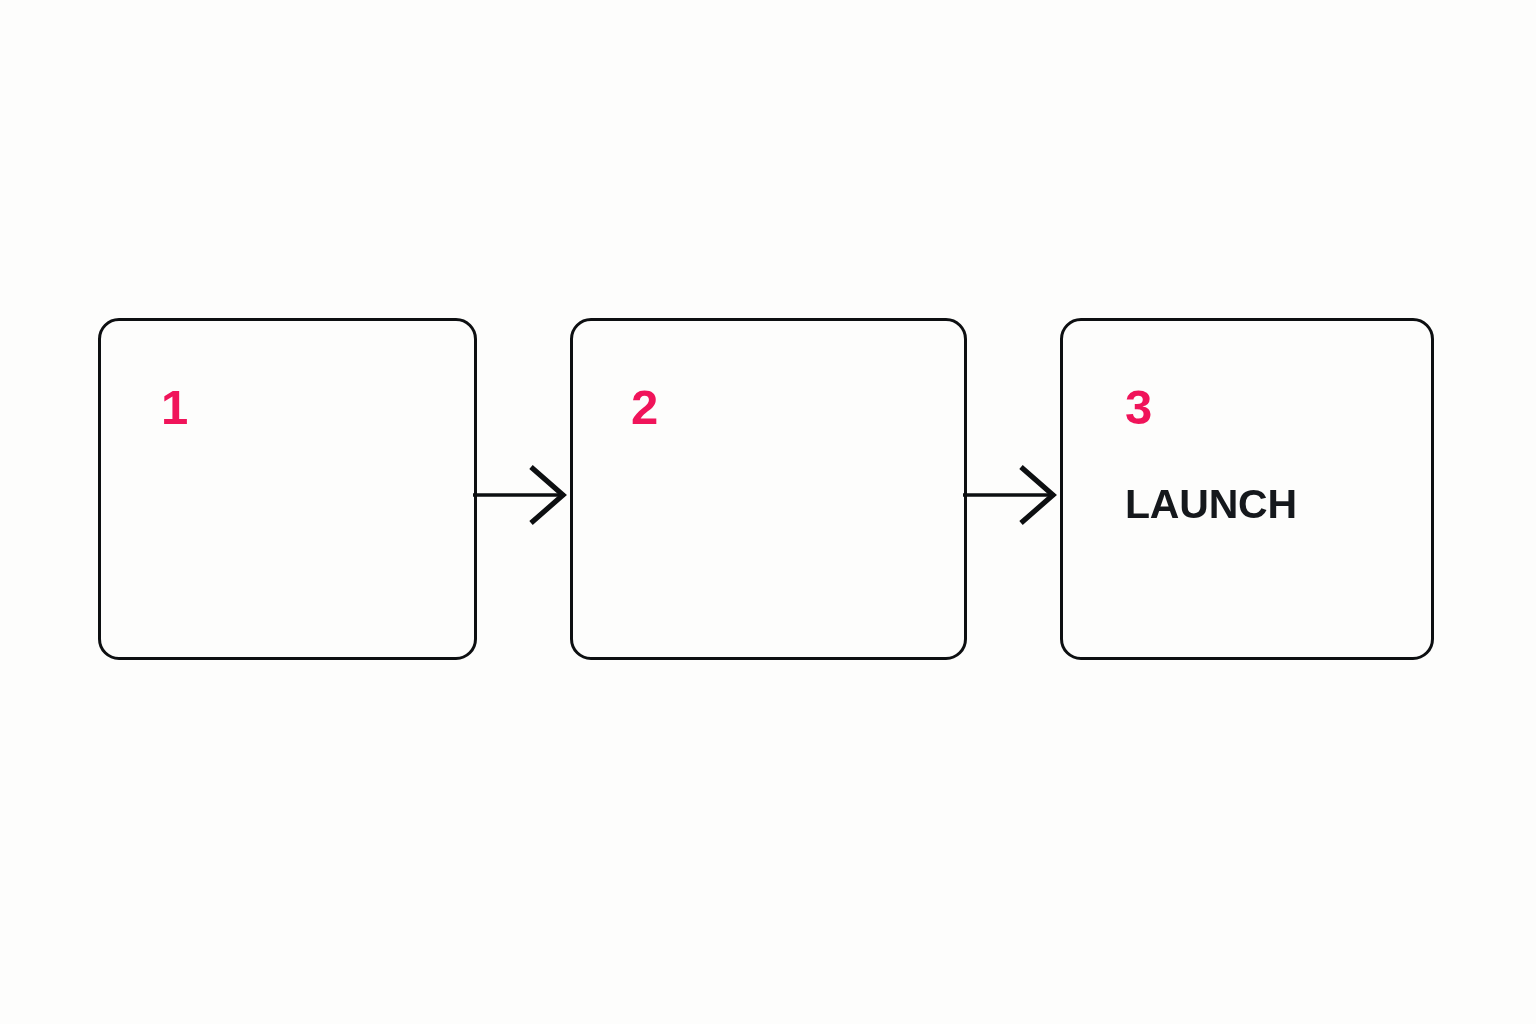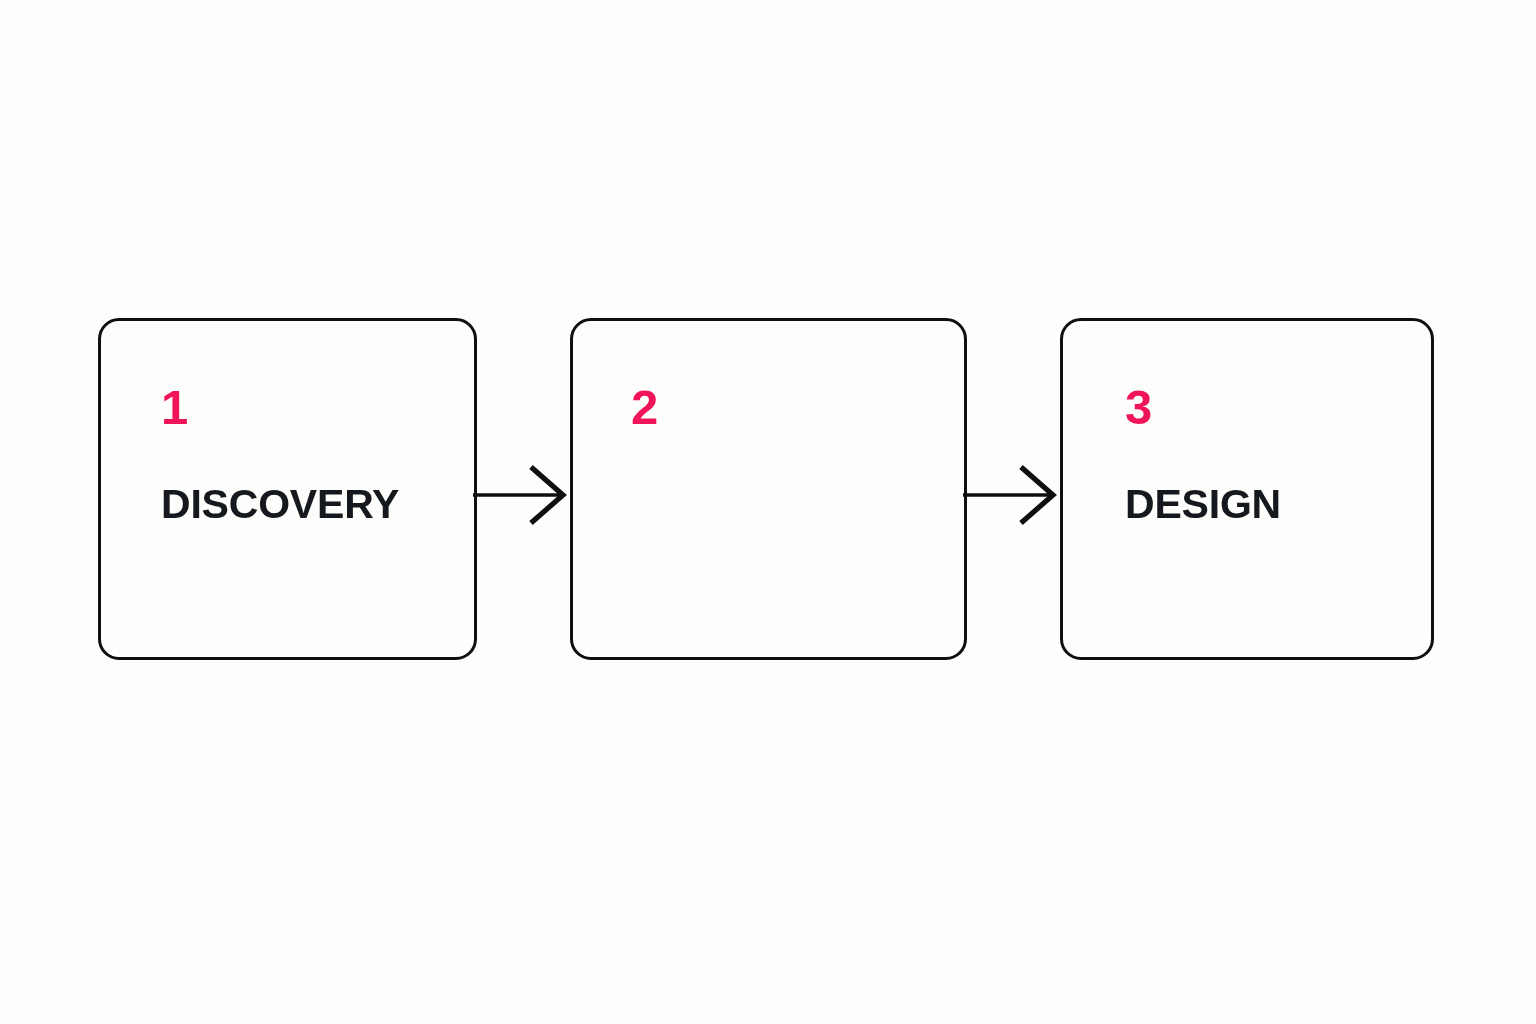--- a/index.html
+++ b/index.html
@@ -103,21 +103,20 @@
   }
 </style>
 </head>
 <body>
 
 <div id="canvas">
 
   <div class="step-box" id="box-1">
     <div class="step-inner">
       <div class="step-number">1</div>
-      <div class="step-label">DISCOVERY</div>
     </div>
   </div>
 
   <div class="connector-arrow" id="arrow-1">
     <svg width="96" height="66" viewBox="0 0 96 66" fill="none" aria-hidden="true">
       <path d="M0 33 H92" stroke="#0d0f11" stroke-width="3.4" stroke-linecap="butt"></path>
       <path d="M58 5 L90 33 L58 61" stroke="#0d0f11" stroke-width="5.2" fill="none" stroke-linecap="butt" stroke-linejoin="miter"></path>
     </svg>
   </div>
 
@@ -130,17 +129,17 @@
   <div class="connector-arrow" id="arrow-2">
     <svg width="96" height="66" viewBox="0 0 96 66" fill="none" aria-hidden="true">
       <path d="M0 33 H92" stroke="#0d0f11" stroke-width="3.4" stroke-linecap="butt"></path>
       <path d="M58 5 L90 33 L58 61" stroke="#0d0f11" stroke-width="5.2" fill="none" stroke-linecap="butt" stroke-linejoin="miter"></path>
     </svg>
   </div>
 
   <div class="step-box" id="box-3">
     <div class="step-inner">
       <div class="step-number">3</div>
-      <div class="step-label">DESIGN</div>
+      <div class="step-label">LAUNCH</div>
     </div>
   </div>
 
 </div>
 
 </body></html>

